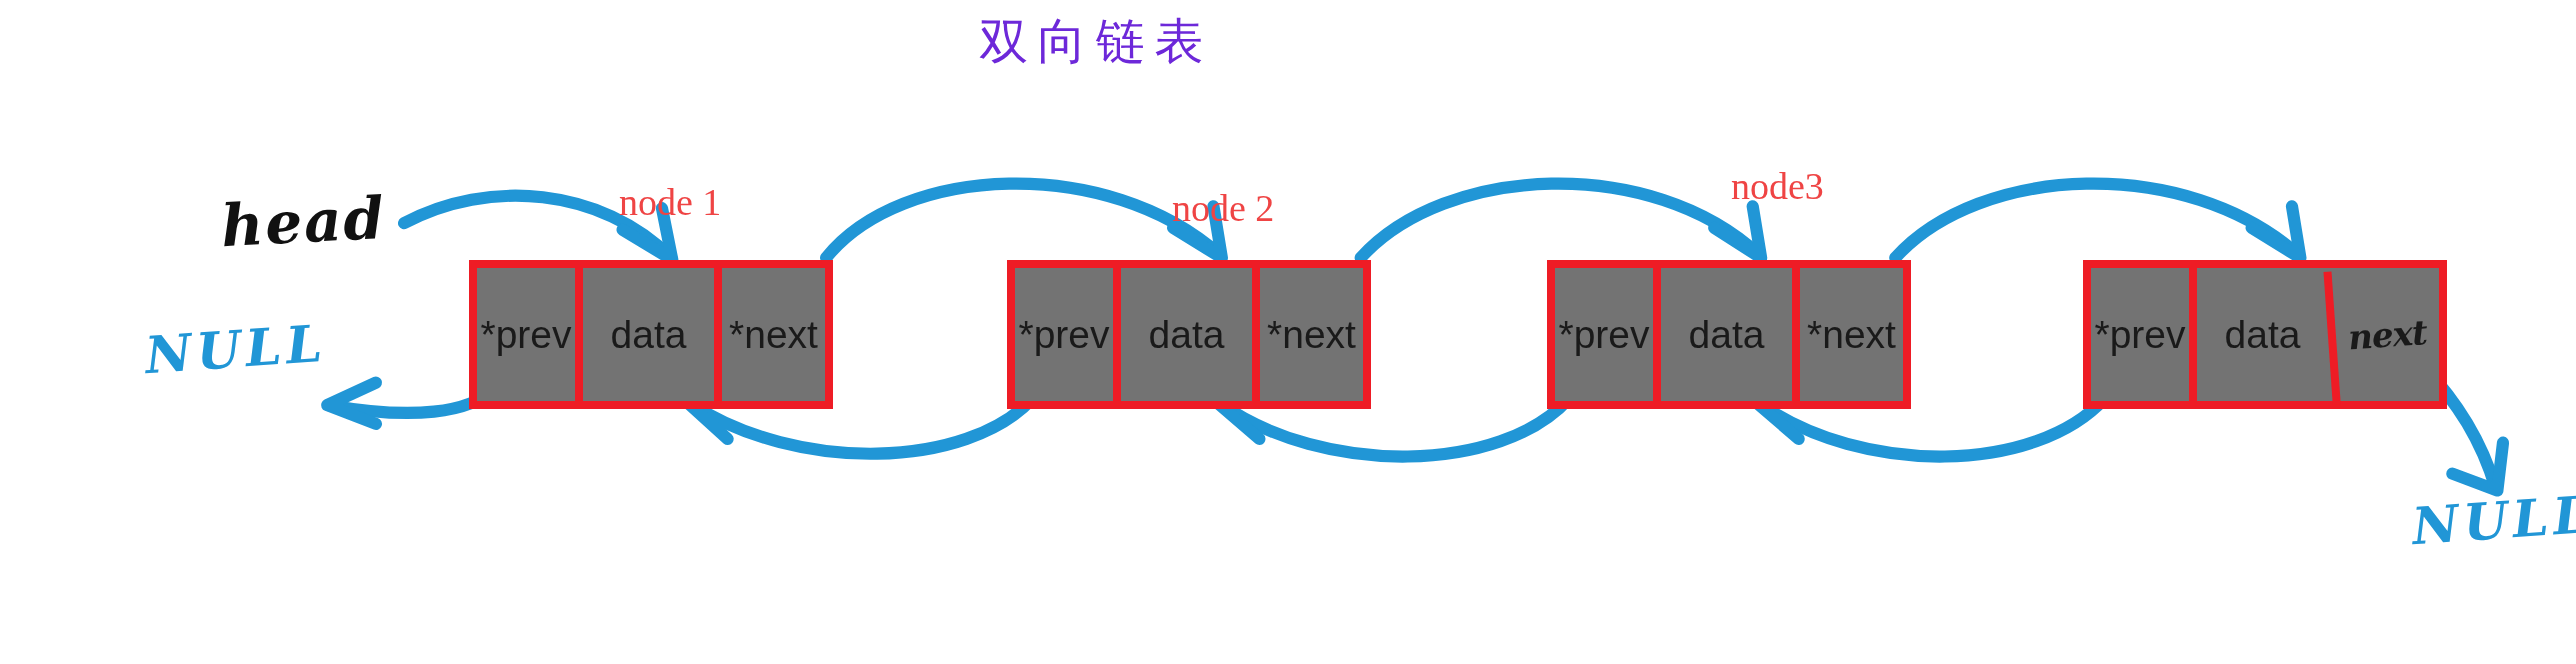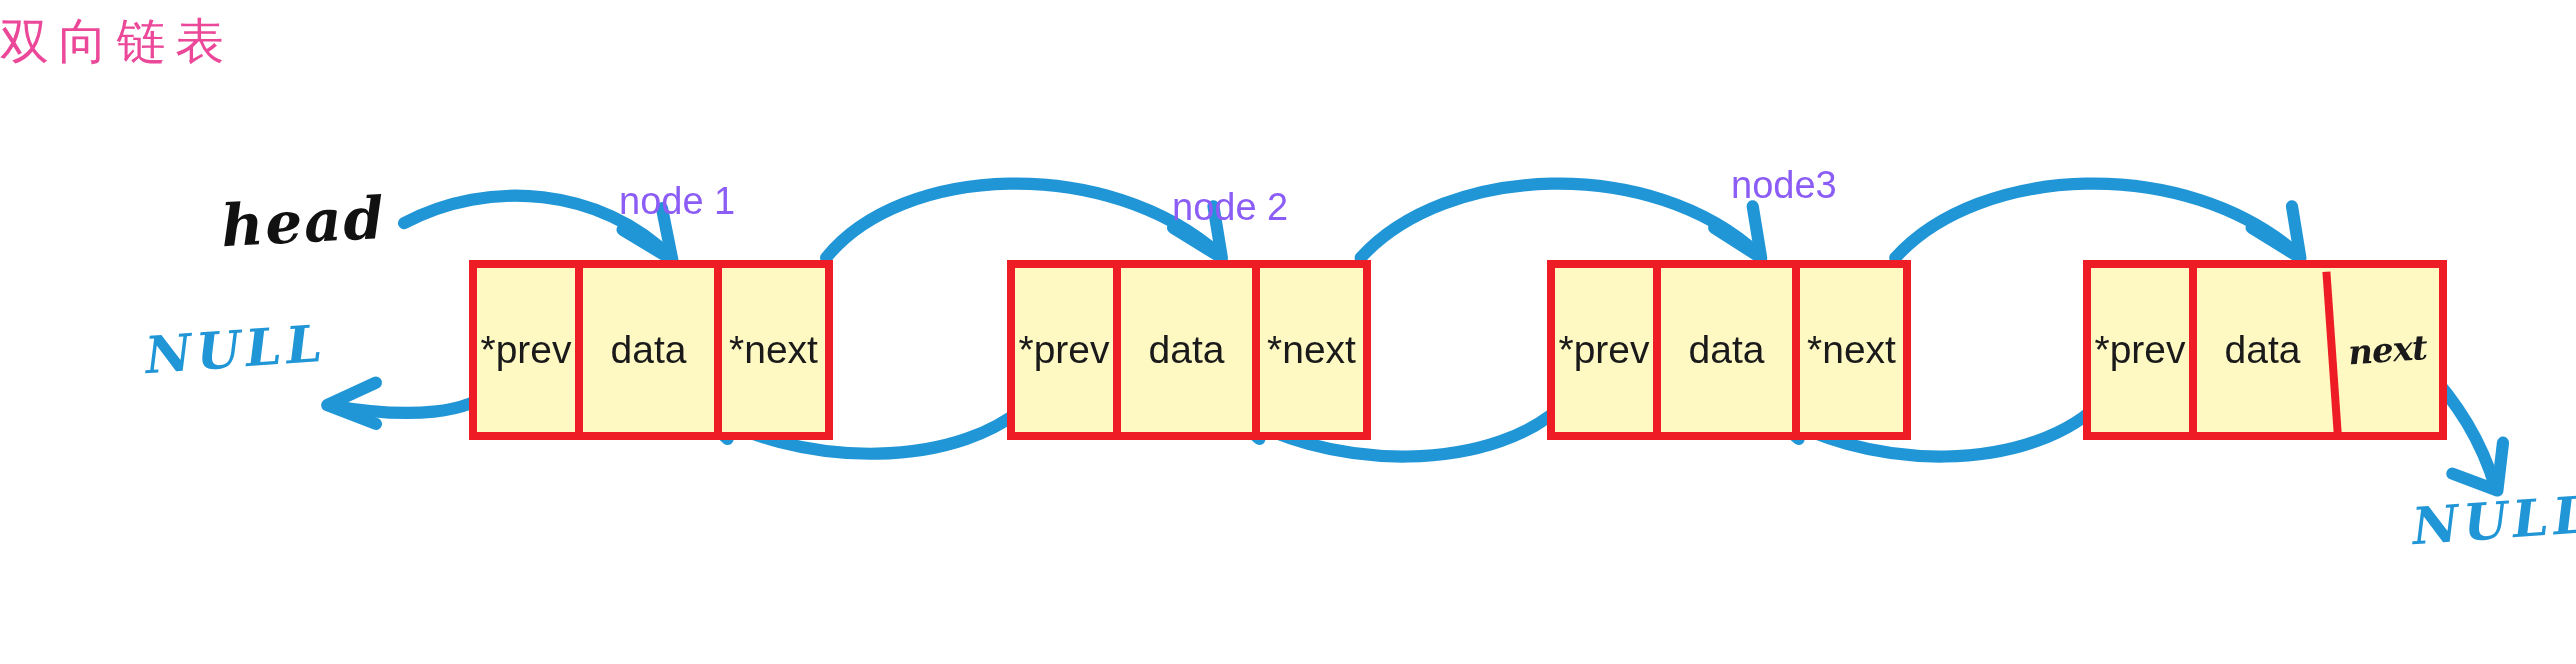--- a/index.html
+++ b/index.html
@@ -17,24 +17,24 @@
     background: #ffffff;
     overflow: hidden;
   }
 
   
   #title {
     position: absolute;
     left: 0;
     top: 9.4px;
     width: 2192px;
-    text-align: left;
+    text-align: center;
     font-size: 49px;
     letter-spacing: 9.4px;
-    color: #ec4899;
+    color: #6d28d9;
     font-family: "DejaVu Sans", sans-serif;
     font-weight: 400;
     white-space: nowrap;
   }
 
   
   #overlay {
     position: absolute;
     left: 0;
     top: 0;
@@ -42,22 +42,22 @@
     height: 664px;
     pointer-events: none;
   }
 
   
   .node {
     position: absolute;
     box-sizing: border-box;
     display: flex;
     border: 8.4px solid #ee1c25;
-    background: #fef9c3;
-    height: 180px;
+    background: #737373;
+    height: 149px;
     z-index: 3;
   }
   .cell {
     box-sizing: border-box;
     display: flex;
     align-items: center;
     justify-content: center;
     font-size: 39px;
     color: #1a1a1a;
     background: transparent;
@@ -77,24 +77,24 @@
     font-weight: 700;
     font-size: 34px;
     letter-spacing: -0.9px;
     transform: rotate(-4deg);
   }
 
   
   .node-label {
     position: absolute;
     font-size: 38px;
-    color: #8b5cf6;
+    color: #ef4444;
     white-space: nowrap;
     z-index: 4;
-    font-family: Liberation Sans, sans-serif;
+    font-family: Liberation Serif, serif;
   }
 
   
   .hand {
     position: absolute;
     white-space: nowrap;
     z-index: 5;
     font-family: "DejaVu Serif", serif;
     font-style: italic;
     font-weight: 700;

